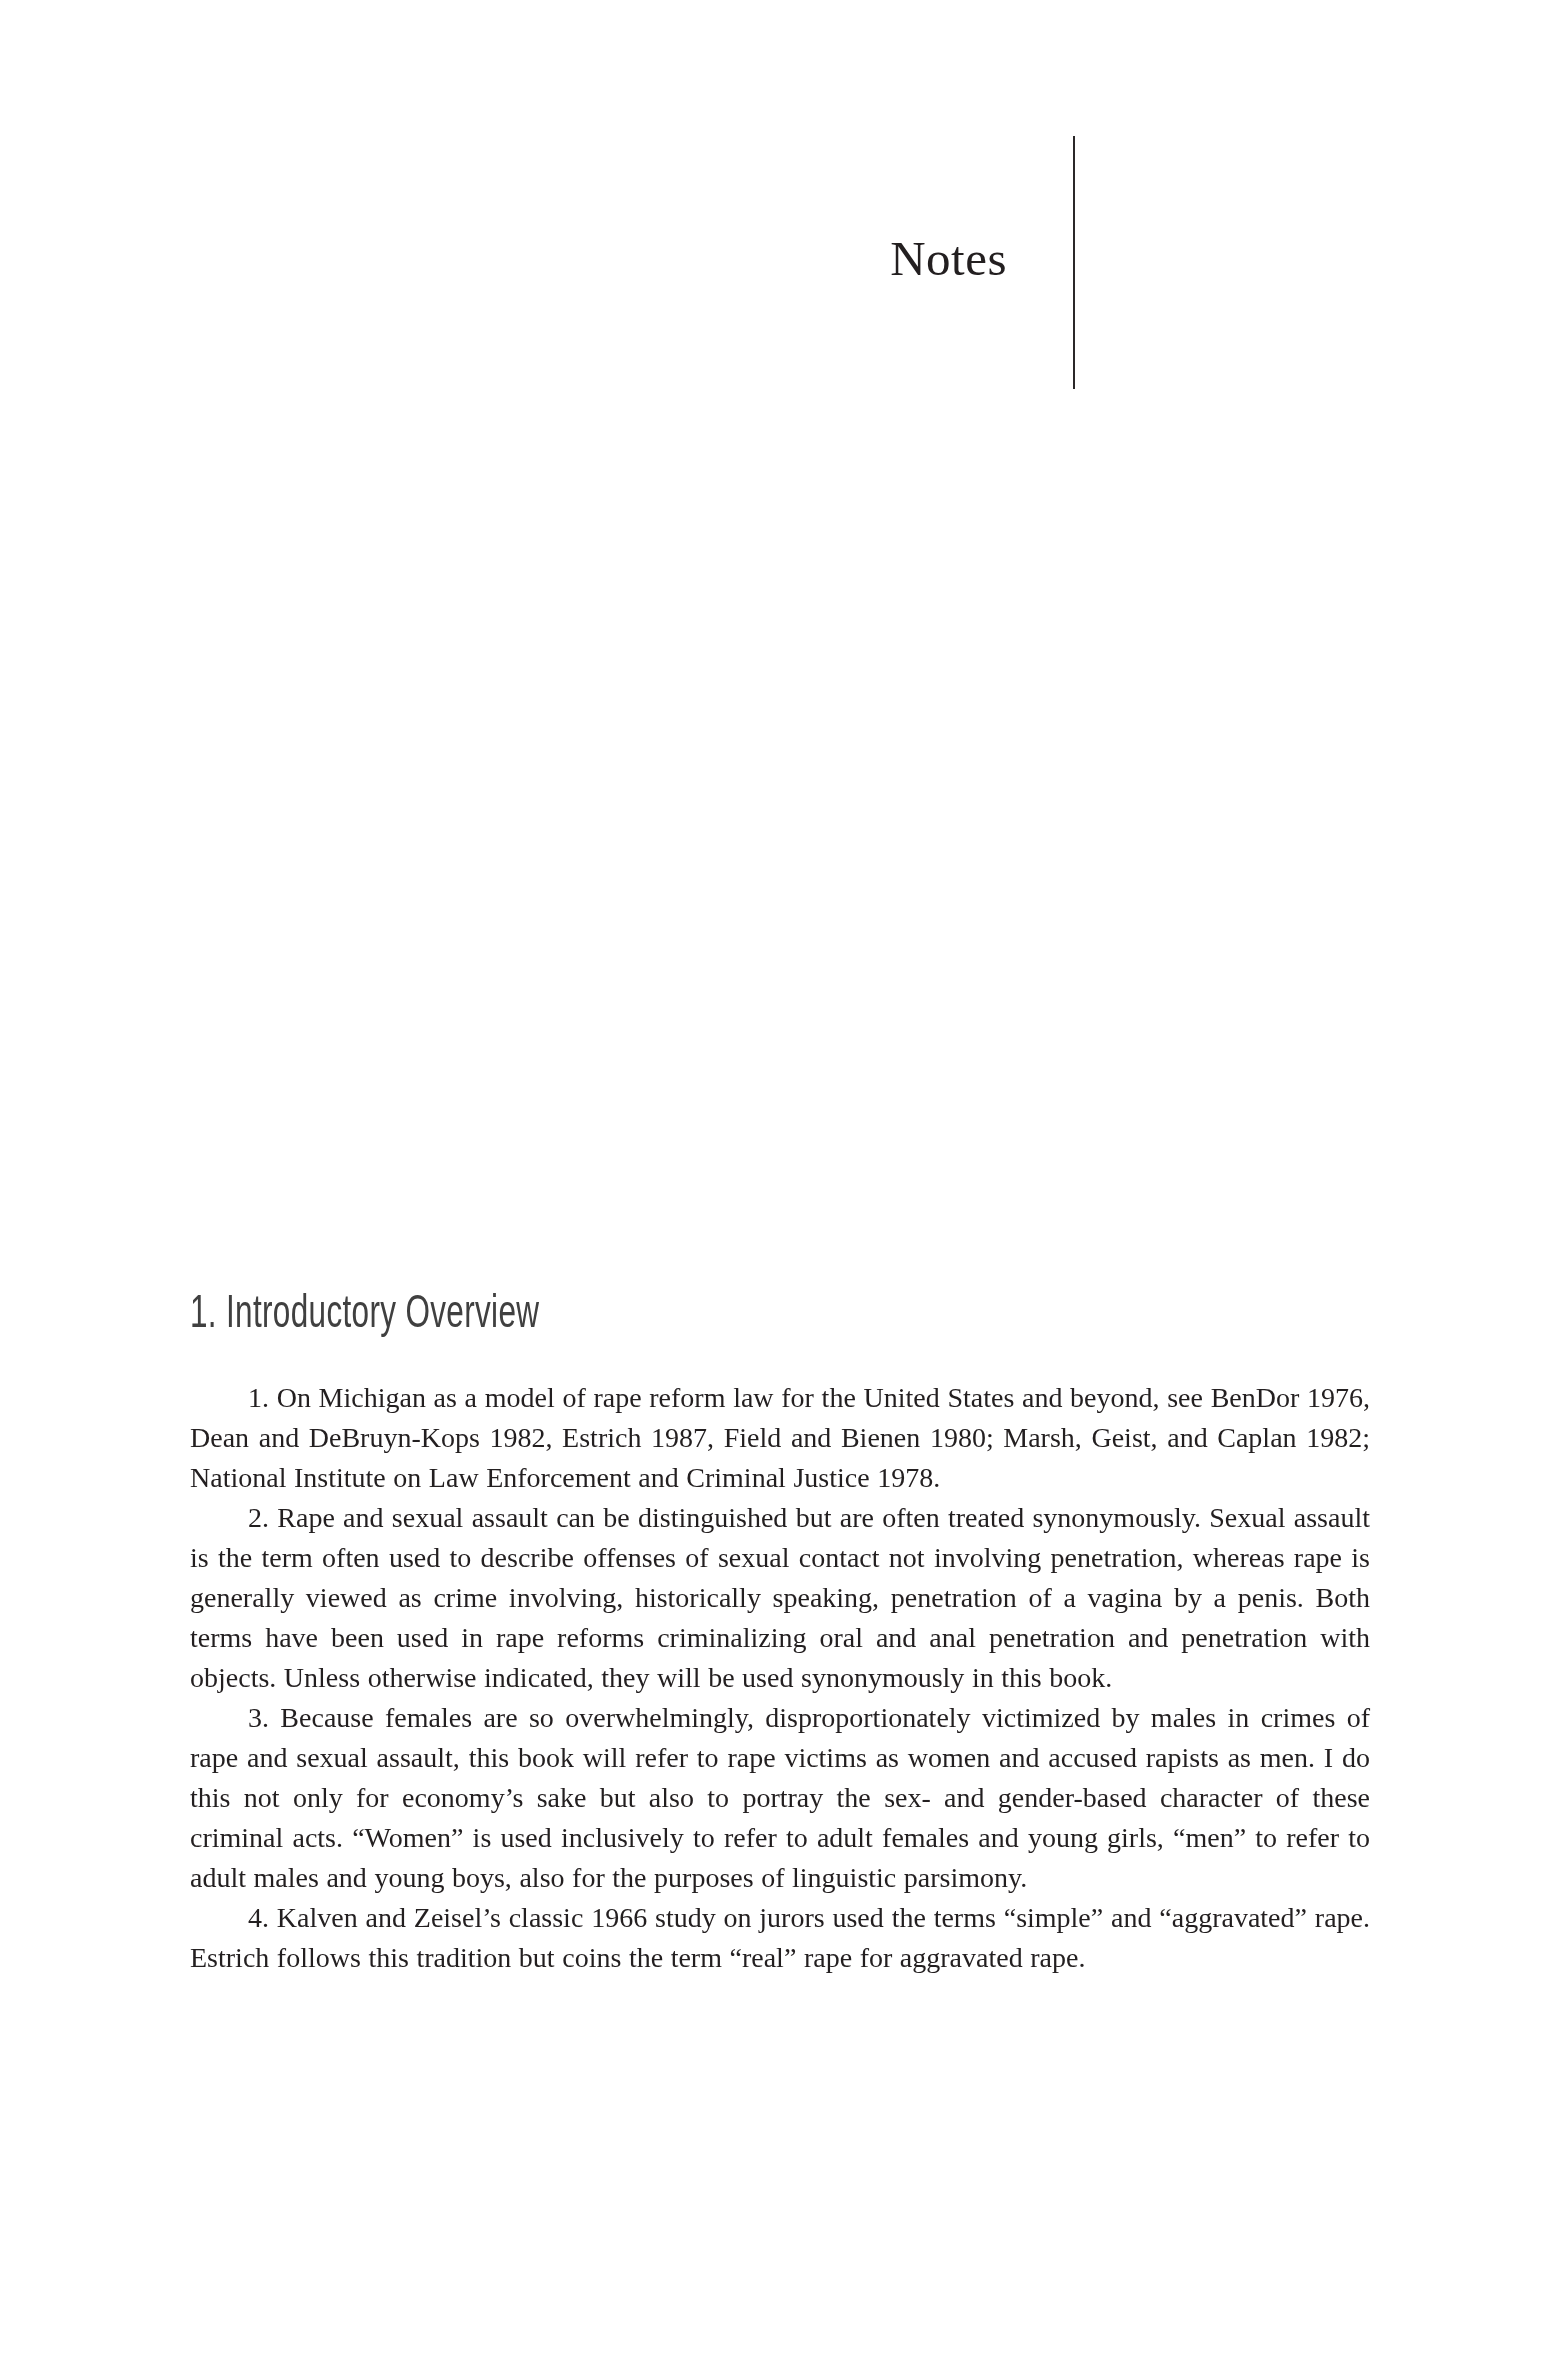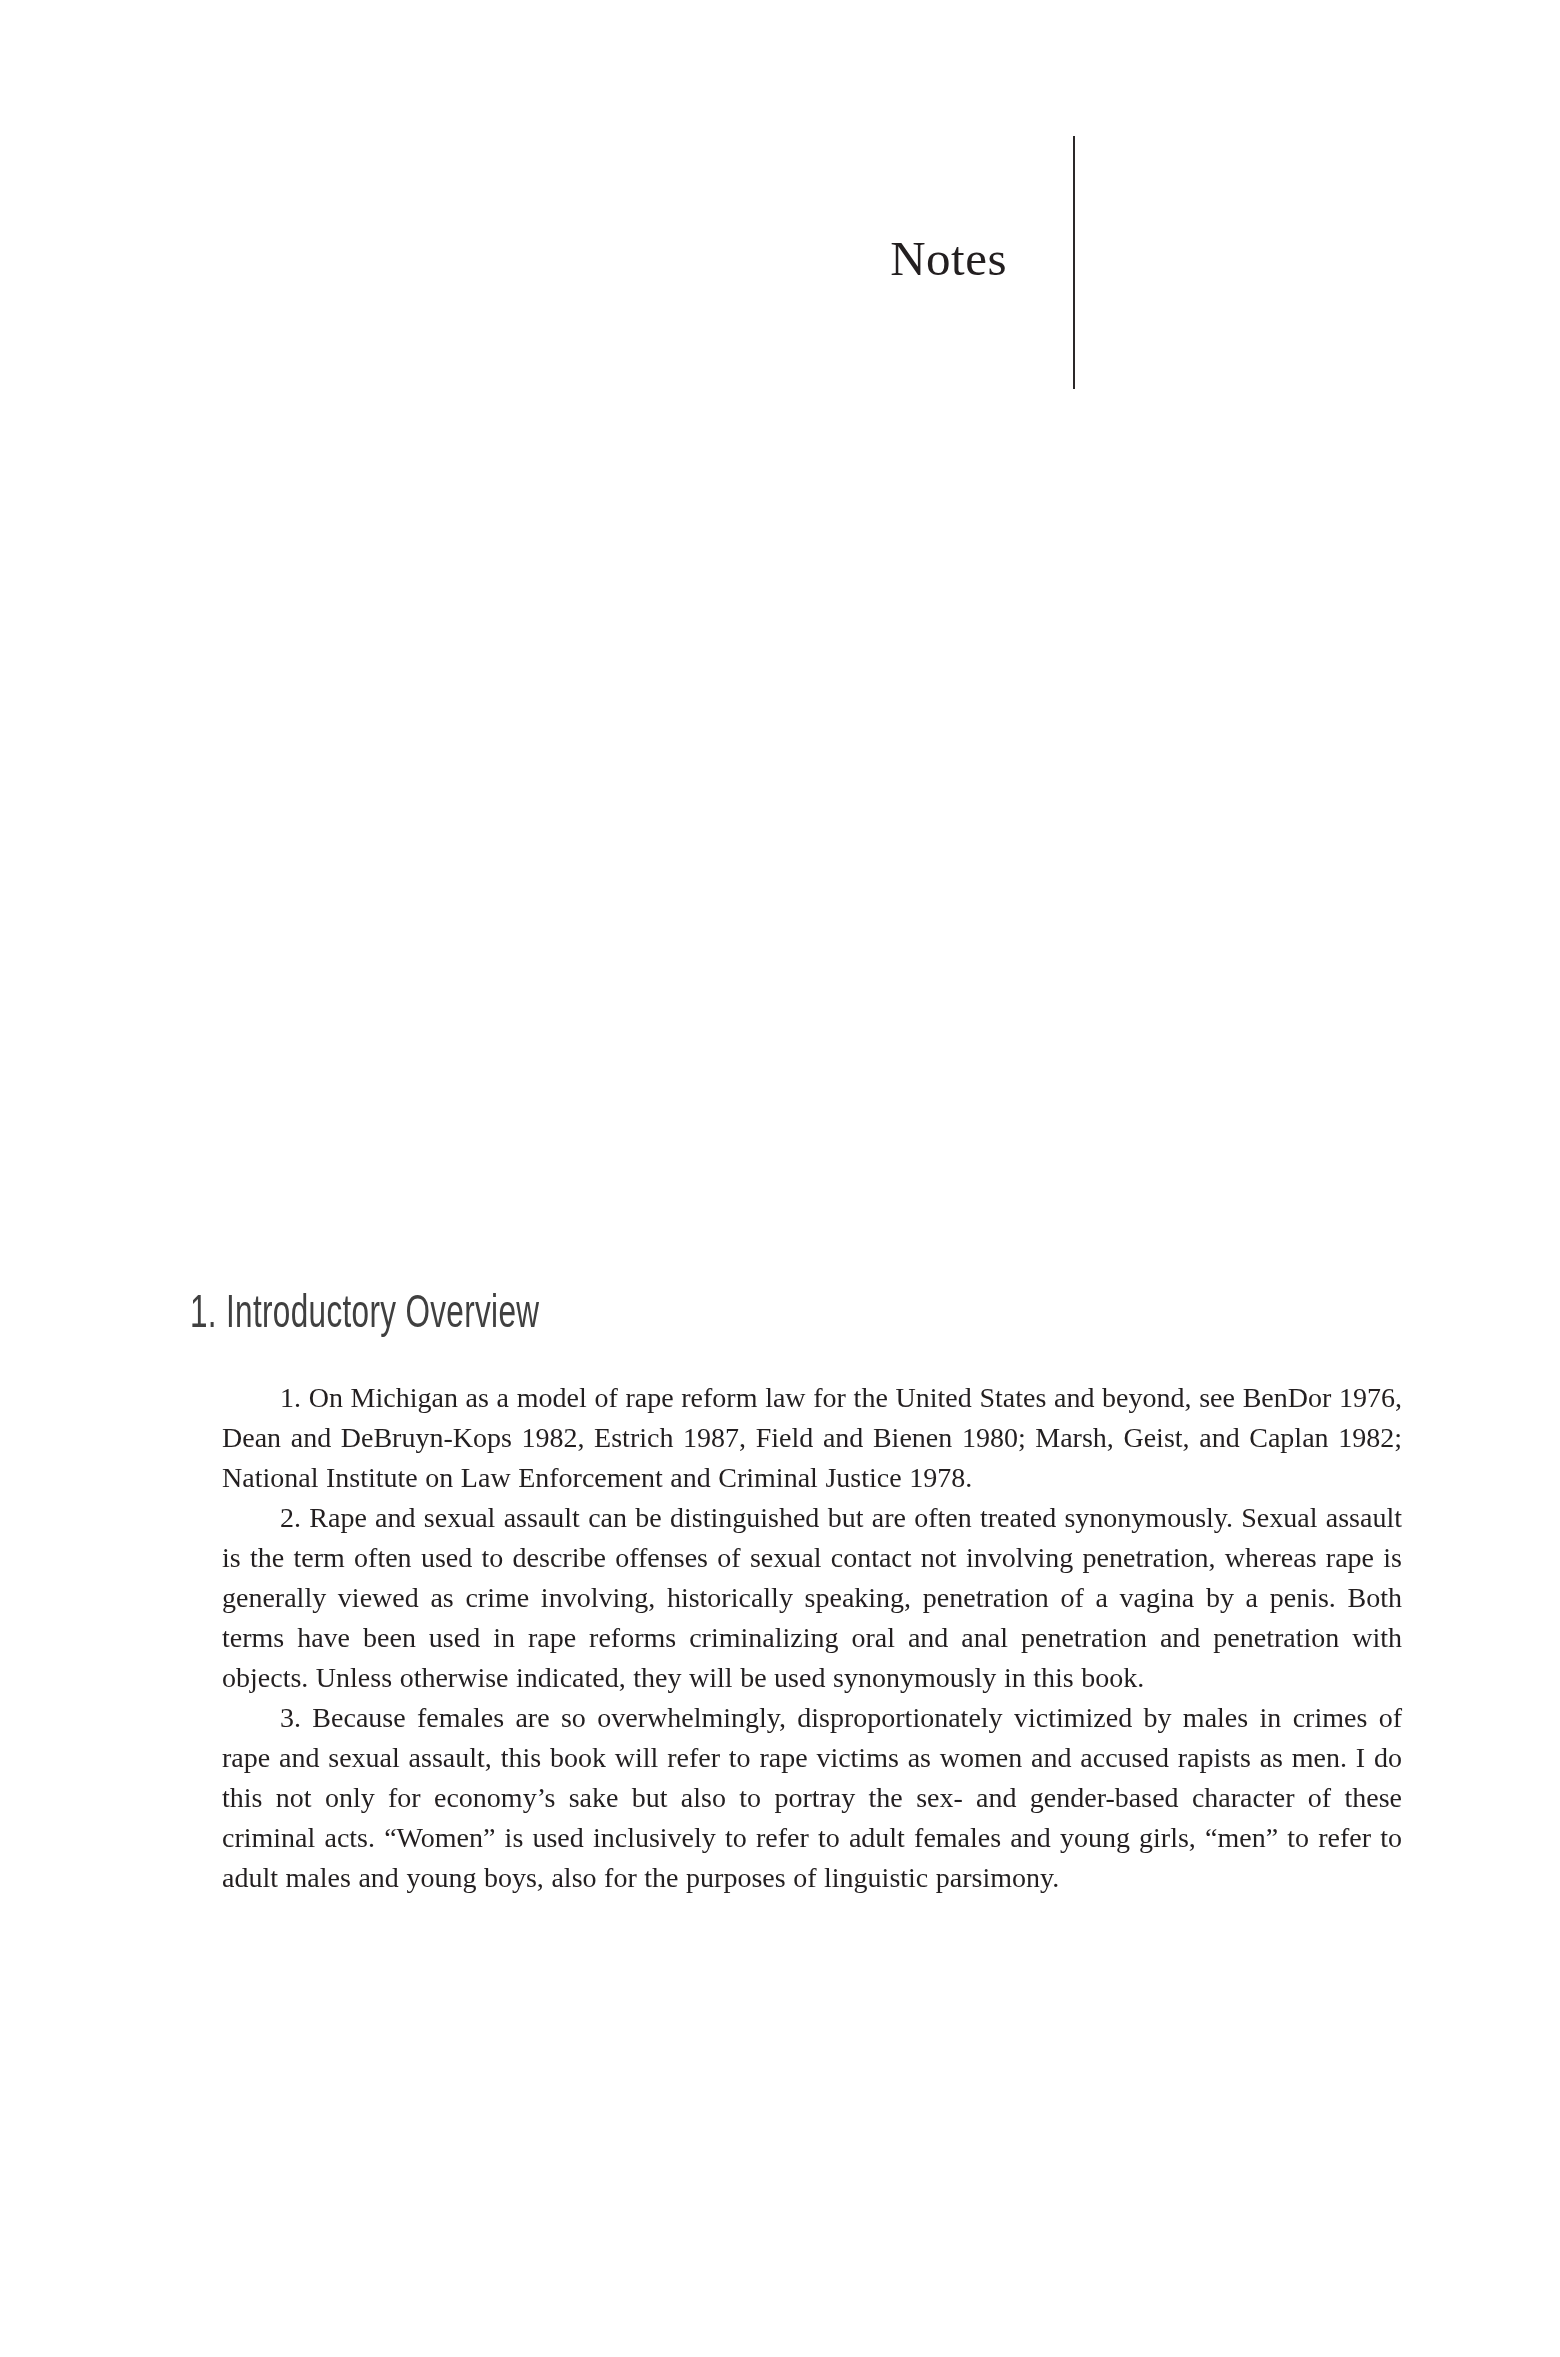--- a/index.html
+++ b/index.html
@@ -63,21 +63,20 @@
   .notes-body {
     position: absolute;
     left: 190px;
     top: 1378px;
     width: 1180px;
     font-family: "Liberation Serif", serif;
     font-size: 28px;
     line-height: 40px;
     color: #231f20;
     text-align: justify;
-    margin-left: 32px;
   }
   .notes-body p {
     margin: 0;
     text-indent: 58px;
     word-spacing: 0.02em;
   }
 </style>
 </head>
 <body>
 
@@ -86,16 +85,17 @@
   <h1 class="notes-title">Notes</h1>
 
   <div class="vertical-rule"></div>
 
   <h2 class="section-heading"><span class="condensed">1. Introductory Overview</span></h2>
 
   <div class="notes-body">
     <p>1. On Michigan as a model of rape reform law for the United States and beyond, see BenDor 1976, Dean and DeBruyn-Kops 1982, Estrich 1987, Field and Bienen 1980; Marsh, Geist, and Caplan 1982; National Institute on Law Enforcement and Criminal Justice 1978.</p>
     <p>2. Rape and sexual assault can be distinguished but are often treated synonymously. Sexual assault is the term often used to describe offenses of sexual contact not involving penetration, whereas rape is generally viewed as crime involving, historically speaking, penetration of a vagina by a penis. Both terms have been used in rape reforms criminalizing oral and anal penetration and penetration with objects. Unless otherwise indicated, they will be used synonymously in this book.</p>
     <p>3. Because females are so overwhelmingly, disproportionately victimized by males in crimes of rape and sexual assault, this book will refer to rape victims as women and accused rapists as men. I do this not only for economy’s sake but also to portray the sex- and gender-based character of these criminal acts. “Women” is used inclusively to refer to adult females and young girls, “men” to refer to adult males and young boys, also for the purposes of linguistic parsimony.</p>
+    <p>4. Kalven and Zeisel’s classic 1966 study on jurors used the terms “simple” and “aggravated” rape. Estrich follows this tradition but coins the term “real” rape for aggravated rape.</p>
   </div>
 
 </div>
 
 
 </body></html>

